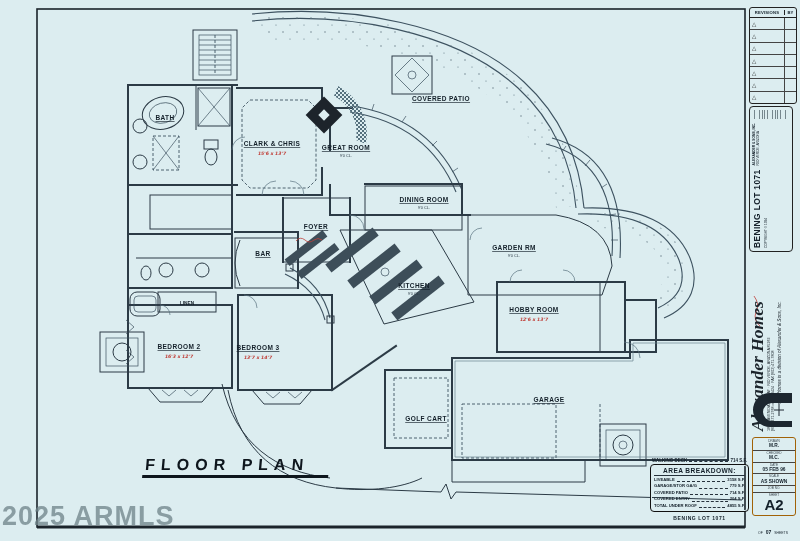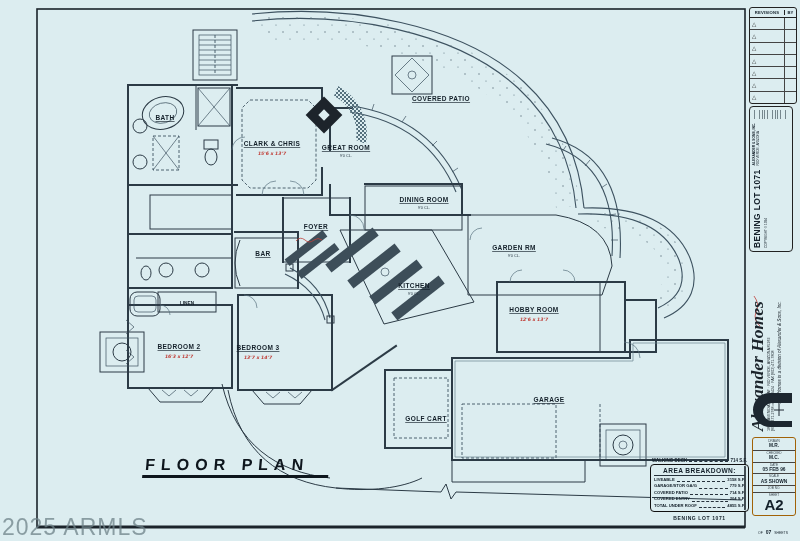--- a/index.html
+++ b/index.html
@@ -18,21 +18,21 @@
   .lbl{font:700 6.5px "Liberation Sans",sans-serif;fill:#14202a;letter-spacing:.4px;text-decoration:underline;}
   .lbl2{font:700 4.8px "Liberation Sans",sans-serif;fill:#14202a;}
   .sub{font:400 3.8px "Liberation Sans",sans-serif;fill:#2c3b46;}
   .red{font:italic 700 4.6px "DejaVu Sans",sans-serif;fill:#c0403a;}
   .redln{stroke:#c0403a;stroke-width:.8;fill:none;}
 
   
   .ov{position:absolute;z-index:2;color:#14202a;}
   .plan-title{left:143px;top:456px;font-size:16px;font-weight:700;letter-spacing:6px;
     color:#0e161d;border-bottom:3px solid #0e161d;padding:0 20px 1px 2px;transform:skewX(-5deg);}
-  .watermark{left:2px;top:514px;z-index:9;font-size:23px;font-weight:400;letter-spacing:1px;
+  .watermark{left:2px;top:501px;z-index:9;font-size:27px;font-weight:700;letter-spacing:1px;
     color:rgba(110,130,136,.75);}
 
   
   .area{left:650px;top:458px;width:99px;}
   .tinyrow{display:flex;align-items:flex-end;font-size:4.5px;font-weight:700;margin:0 2px 1px 2px;}
   .dashfill{flex:1;border-bottom:1px dashed #26323c;margin:0 2px 1px 2px;}
   .areabox{border:1.2px solid #111;border-radius:4px;padding:2px 3px;box-shadow:0 0 0 1px #dcedf0 inset;}
   .areabox .hdr{font-size:6.6px;font-weight:700;text-align:center;letter-spacing:.4px;border-bottom:.8px solid #26323c;padding-bottom:1px;margin-bottom:1px;}
   .arow{display:flex;align-items:flex-end;font-size:4.2px;font-weight:700;line-height:6.4px;}
   .afoot{font-size:5px;font-weight:700;text-align:center;letter-spacing:.6px;margin-top:3px;}

